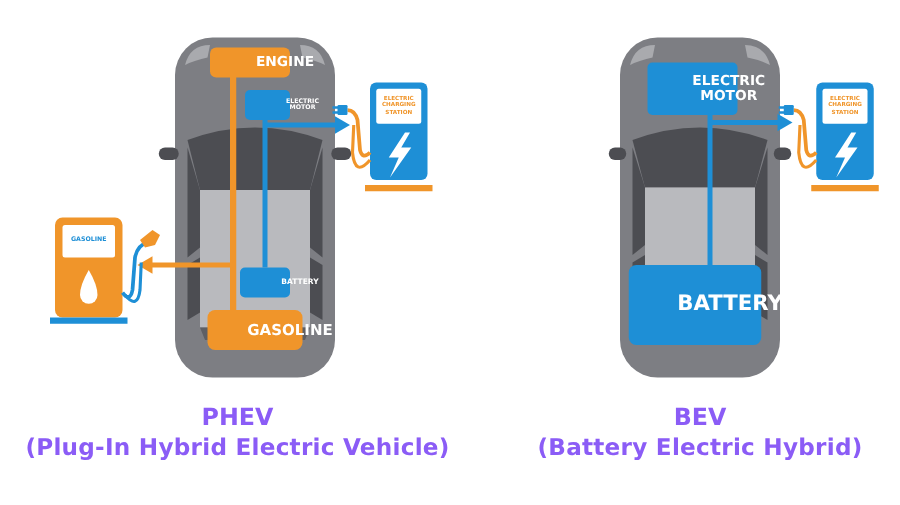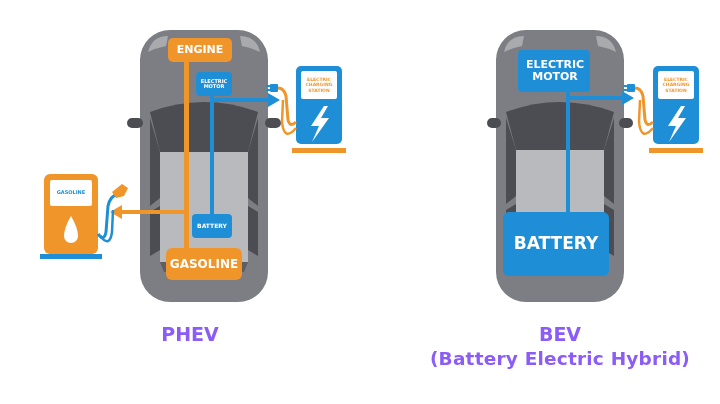--- a/index.html
+++ b/index.html
@@ -2,21 +2,21 @@
 <html><head>
 <meta charset="utf-8">
 <style>
   html,body{margin:0;padding:0;background:#ffffff;}
   body{width:720px;height:404px;position:relative;overflow:hidden;font-family:"DejaVu Sans","Liberation Sans",sans-serif;}
   .abs{position:absolute;}
   svg{position:absolute;left:0;top:0;}
   .caption{position:absolute;text-align:center;color:#8b5cf6;font-weight:bold;font-family:"DejaVu Sans","Liberation Sans",sans-serif;}
   .cap-title{font-size:19px;line-height:24px;}
   .cap-sub{font-size:18.5px;line-height:26px;letter-spacing:0.2px;}
-  .lbl{position:absolute;display:flex;align-items:center;justify-content:center;text-align:center;color:#ffffff;font-weight:bold;font-family:"DejaVu Sans","Liberation Sans",sans-serif;line-height:1.05;}
+  .lbl{position:absolute;display:flex;align-items:center;justify-content:center;text-align:center;color:#ffffff;font-weight:bold;font-family:"DejaVu Sans","Liberation Sans",sans-serif;line-height:1.05;margin-left:28px;}
   .tiny{position:absolute;display:flex;align-items:center;justify-content:center;text-align:center;font-weight:bold;font-family:"DejaVu Sans","Liberation Sans",sans-serif;line-height:1.15;}
 </style>
 </head>
 <body>
 
 <div class="abs" style="left:0;top:0;width:380px;height:310px;">
   <svg width="380" height="310" viewBox="0 0 380 310">
 
     <g>
       <rect x="140" y="30" width="128" height="272" rx="30" ry="30" fill="#7d7e83"></rect>
@@ -87,20 +87,21 @@
   <div class="lbl" style="left:168px;top:38px;width:64px;height:24px;font-size:11px;">ENGINE</div>
   <div class="lbl" style="left:198px;top:72px;width:32px;height:24px;font-size:5px;word-spacing:20px;">ELECTRIC MOTOR</div>
   <div class="lbl" style="left:192px;top:214px;width:40px;height:24px;font-size:6px;">BATTERY</div>
   <div class="lbl" style="left:166px;top:248px;width:76px;height:32px;font-size:12px;">GASOLINE</div>
   <div class="tiny" style="left:50px;top:180px;width:42px;height:26px;font-size:5px;color:#1e8fd6;">GASOLINE</div>
   <div class="tiny" style="left:301px;top:71px;width:36px;height:28px;font-size:4.5px;color:#f0952a;">ELECTRIC CHARGING STATION</div>
 </div>
 
 <div class="caption" style="left:0;top:322px;width:380px;">
   <div class="cap-title">PHEV</div>
+  <div class="cap-sub">(Plug-In Hybrid Electric Vehicle)</div>
 </div>
 
 <div class="abs" style="left:380px;top:0;width:340px;height:310px;">
   <svg width="340" height="310" viewBox="380 0 340 310">
     <g>
       <rect x="496" y="30" width="128" height="272" rx="30" ry="30" fill="#7d7e83"></rect>
       <path d="M504 52 Q508 36 524 36 L522 46 Q512 48 504 52 Z" fill="#a9aaae"></path>
       <path d="M616 52 Q612 36 596 36 L598 46 Q608 48 616 52 Z" fill="#a9aaae"></path>
       <rect x="487" y="118" width="14" height="10" rx="5" fill="#4c4d52"></rect>
       <rect x="619" y="118" width="14" height="10" rx="5" fill="#4c4d52"></rect>

